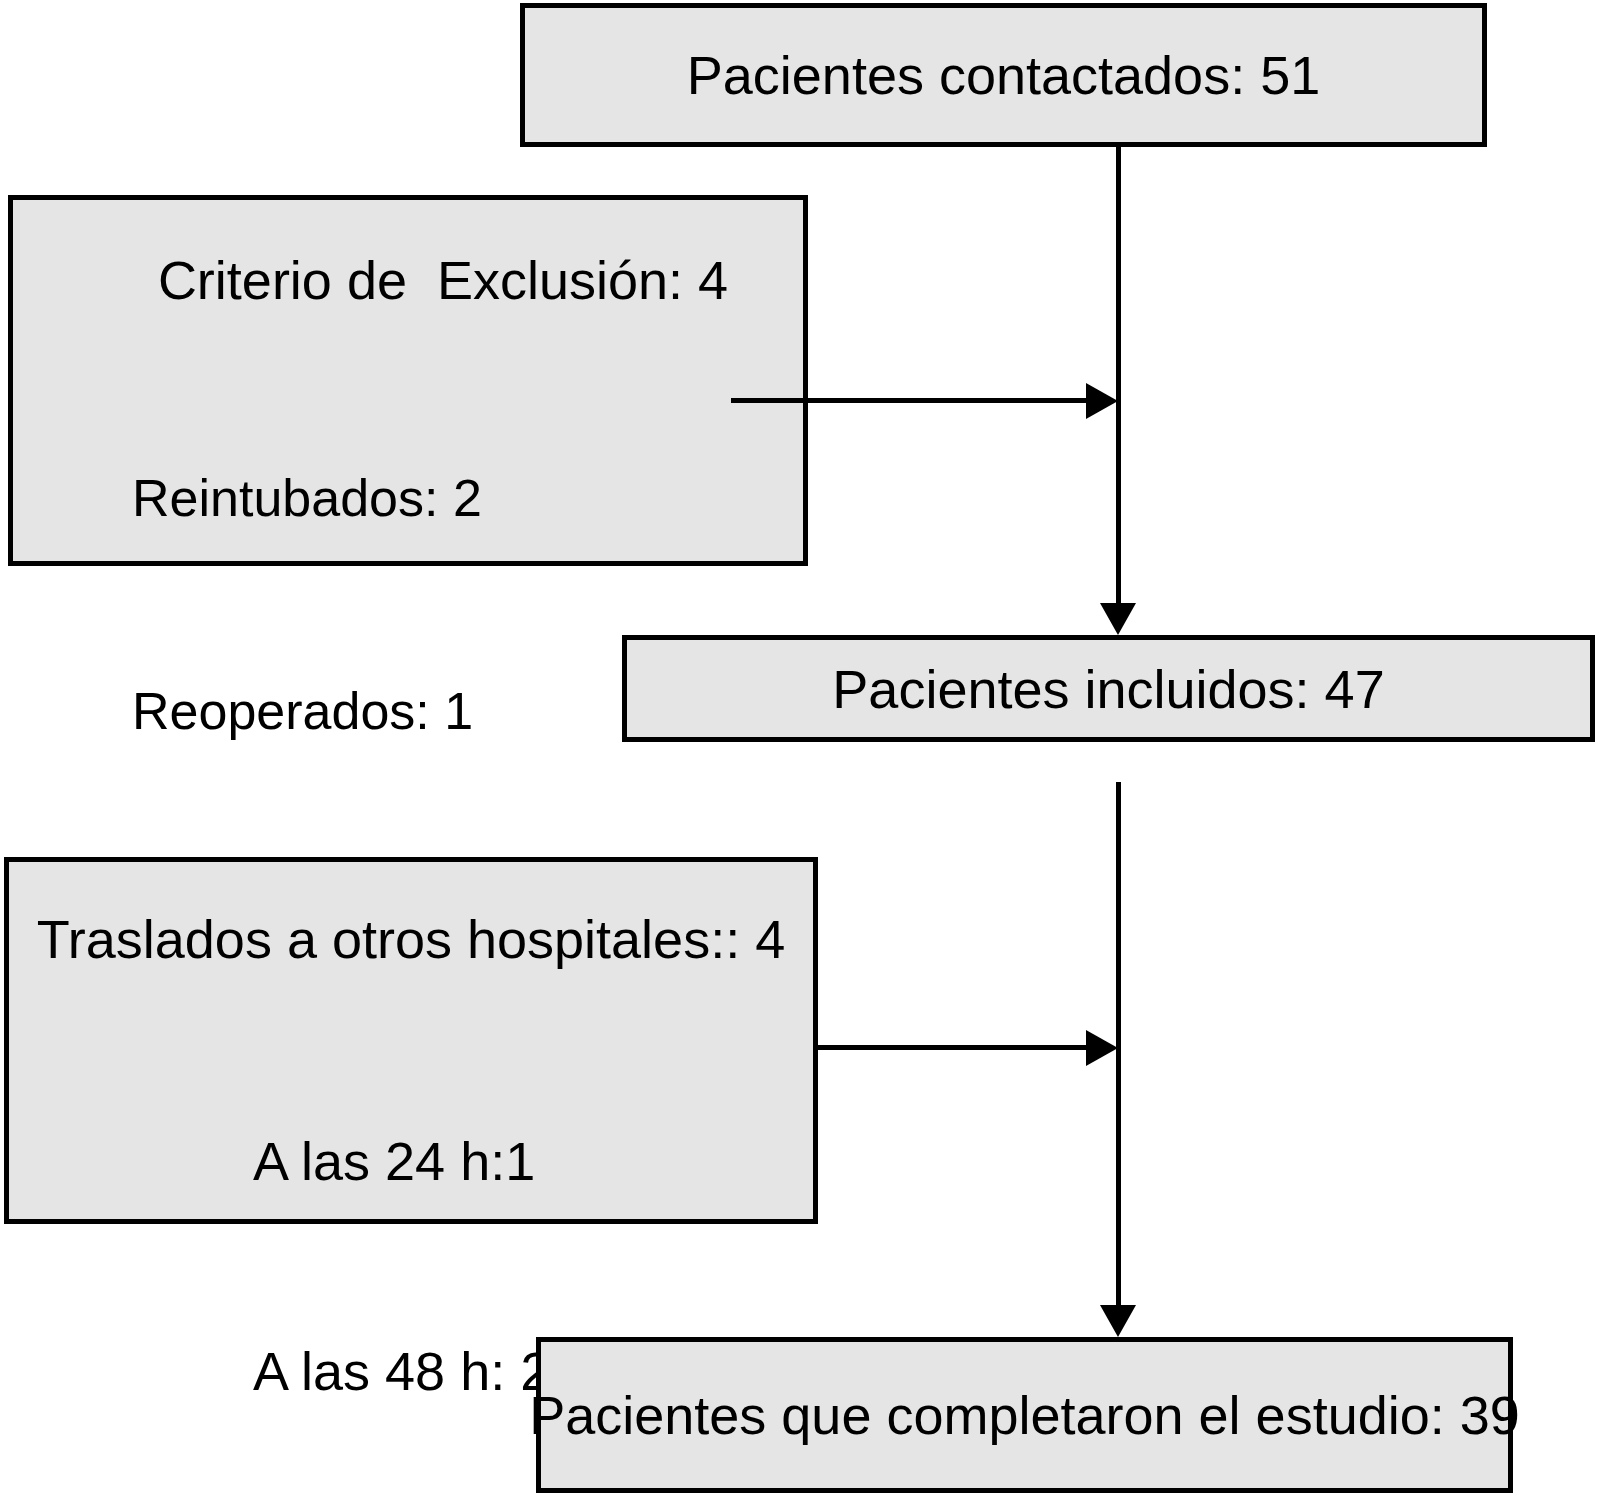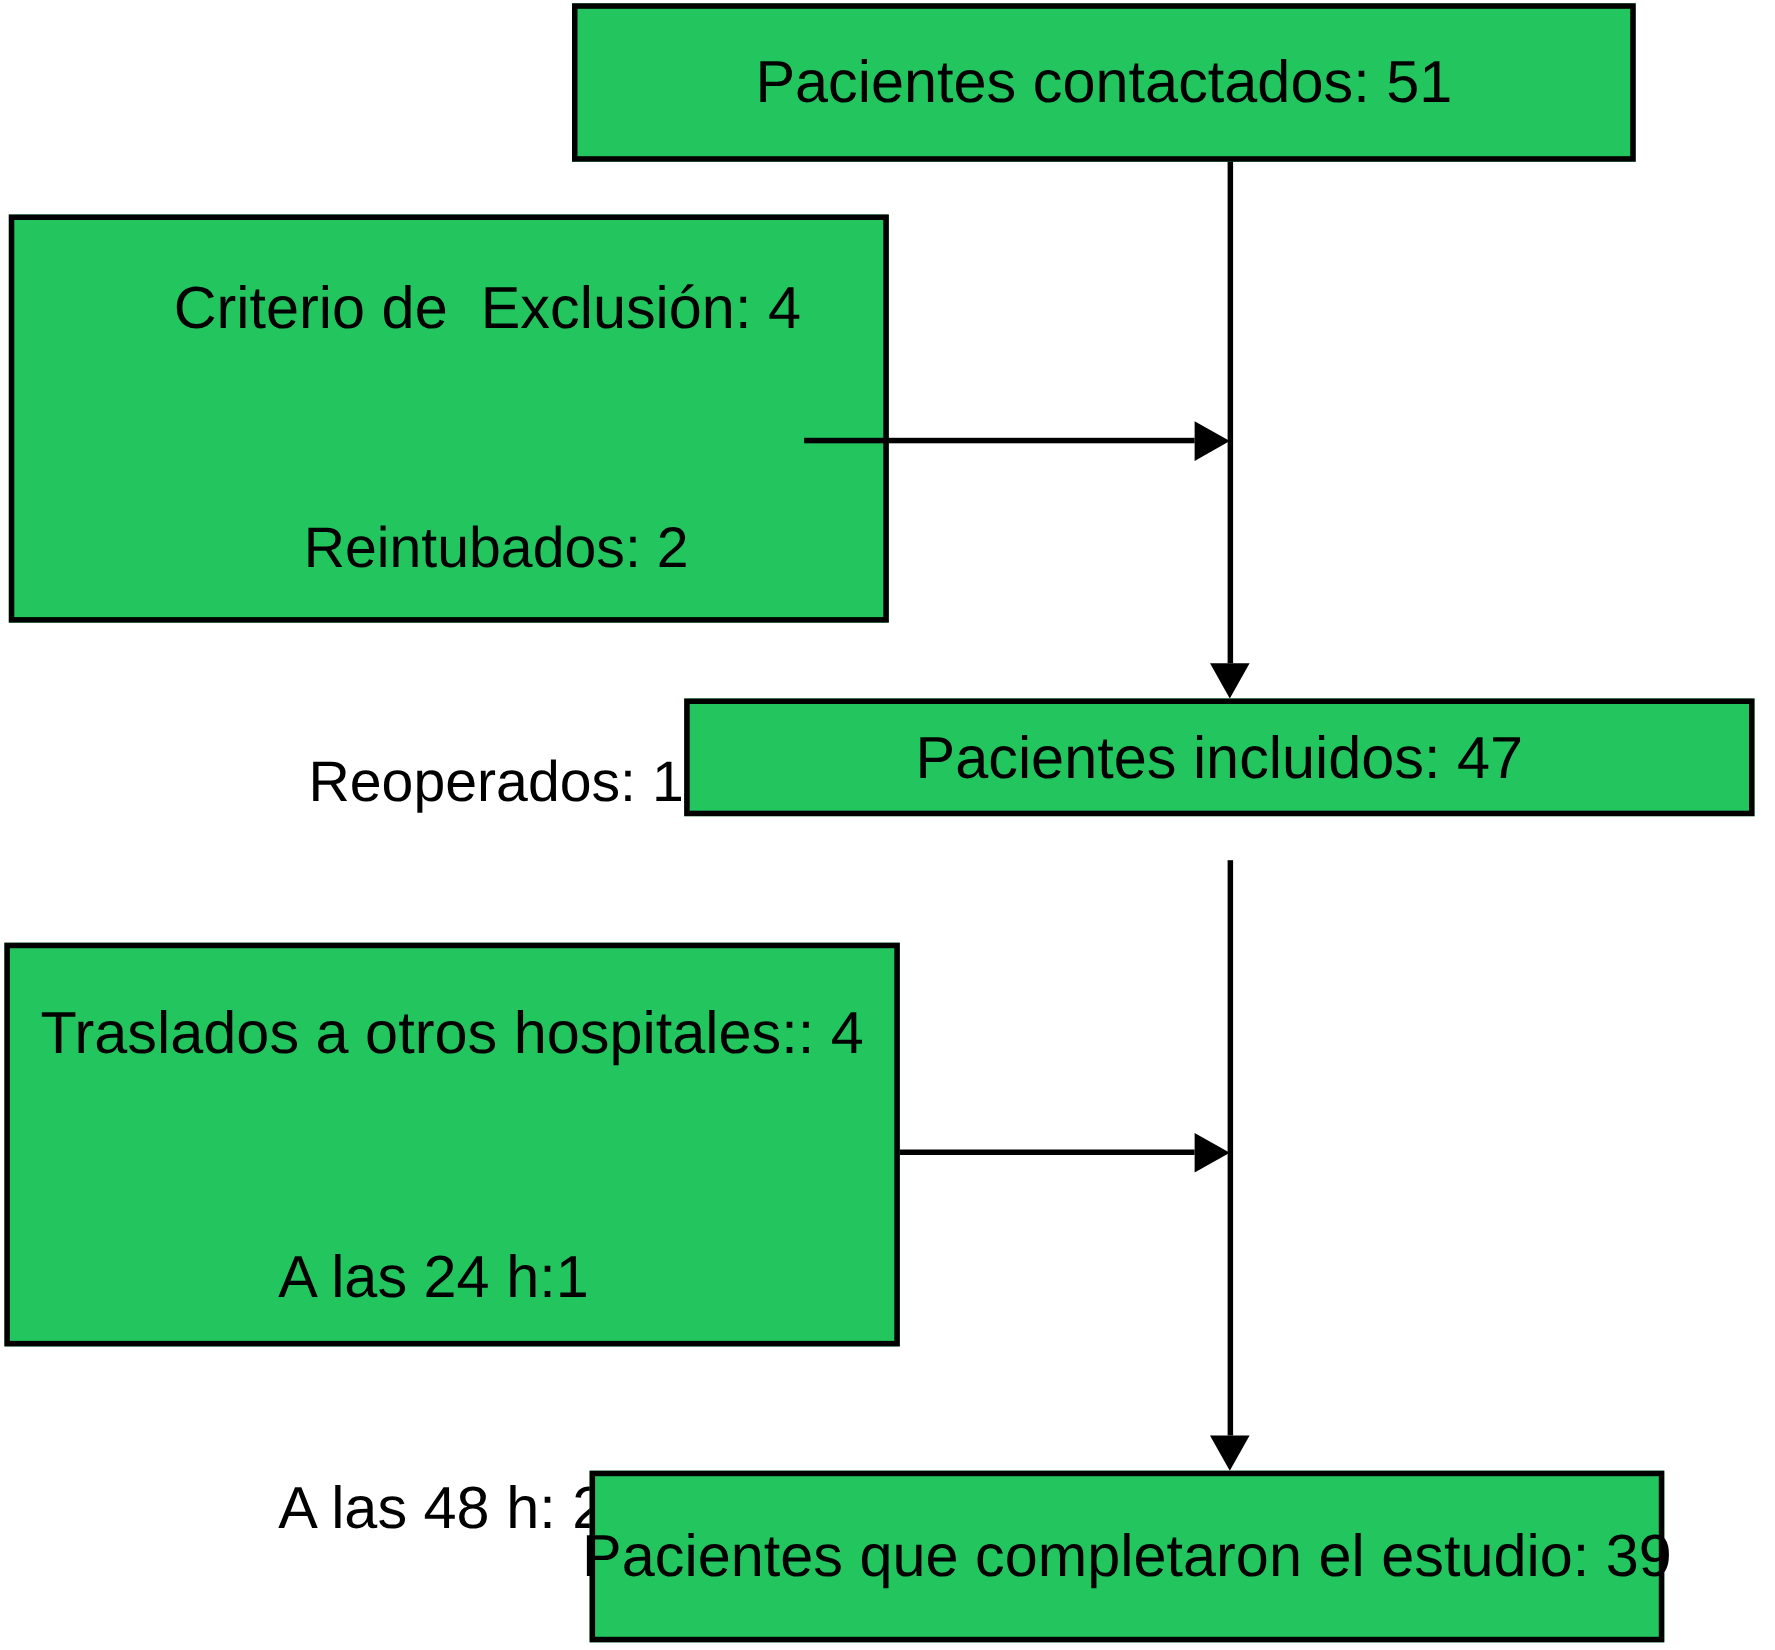--- a/index.html
+++ b/index.html
@@ -8,21 +8,21 @@
     width: 1614px;
     height: 1500px;
     background: #ffffff;
     font-family: "Liberation Sans", sans-serif;
     color: #000000;
     overflow: hidden;
   }
   .box {
     position: absolute;
     border: 5px solid #000000;
-    background: #22c55e;
+    background: #e5e5e5;
     box-sizing: border-box;
   }
   .center-box {
     display: flex;
     align-items: center;
     justify-content: center;
   }
   .label {
     font-size: 54px;
     white-space: pre;
@@ -57,21 +57,21 @@
     border-left: 32px solid #000000;
   }
   
   #contacted-box  { left: 520px;  top: 3px;    width: 967px;  height: 144px; }
   #exclusion-box  { left: 8px;    top: 195px;  width: 800px;  height: 371px; }
   #included-box   { left: 622px;  top: 635px;  width: 973px;  height: 107px; }
   #transfers-box  { left: 4px;    top: 857px;  width: 814px;  height: 367px; }
   #completed-box  { left: 536px;  top: 1337px; width: 977px; height: 156px; }
 
   #exclusion-box .box-title { padding-top: 48px; margin-left: 70px; }
-  #exclusion-box .side-items { margin: 8px 0 0 86px; text-align: center; }
+  #exclusion-box .side-items { margin: 8px 0 0 119px; }
 
   #transfers-box .box-title { padding-top: 45px; }
   #transfers-box .side-items { margin: 14px 0 0 244px; font-size: 54px; line-height: 70px; }
 
   #vline-1 { left: 1116px; top: 147px; width: 5px; height: 456px; }
   #arrow-down-1 { left: 1100px; top: 603px; }
 
   #hline-1 { left: 731px; top: 398px; width: 355px; height: 5px; }
   #arrow-right-1 { left: 1086px; top: 383px; }
 

